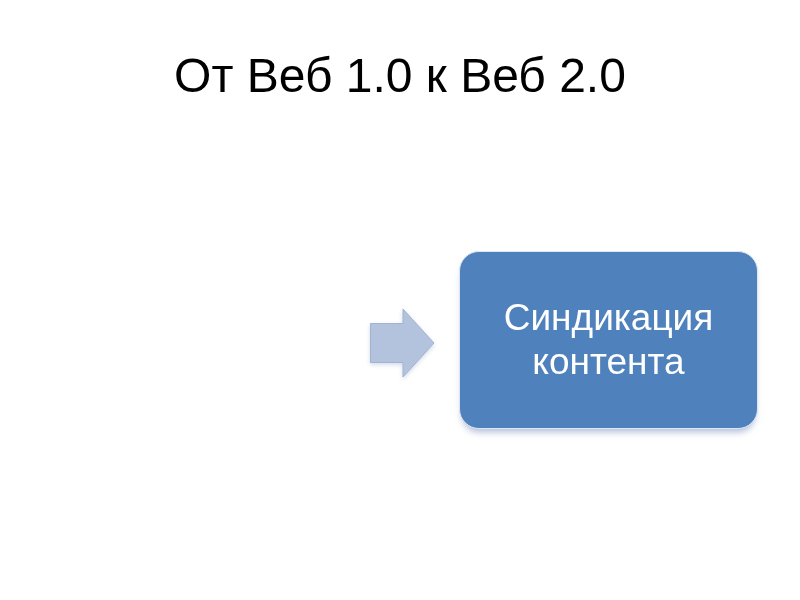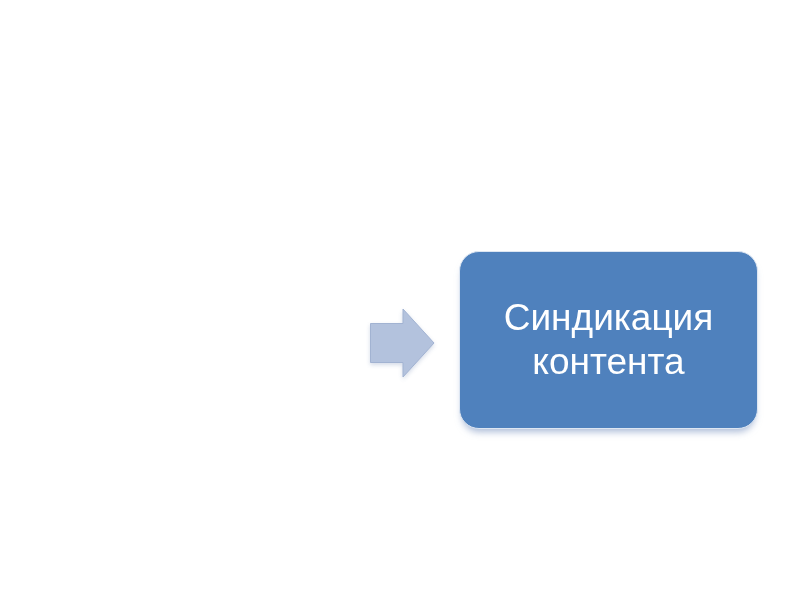--- a/index.html
+++ b/index.html
@@ -56,20 +56,21 @@
     width: 65px;
     height: 70px;
     filter: drop-shadow(0 2px 2px rgba(160, 175, 205, 0.45));
   }
 </style>
 </head>
 <body>
 
 <div class="slide">
 
+  <div class="slide-title">От Веб 1.0 к Веб 2.0</div>
 
 
   <div class="arrow-wrap">
     <svg width="65" height="70" viewBox="0 0 65 70" xmlns="http://www.w3.org/2000/svg">
       <polygon points="0.5,15.5 33,15.5 33,1 64,35 33,69 33,54.5 0.5,54.5" stroke-width="1" stroke="#a2b3d2" fill="#b3c2dd"></polygon>
     </svg>
   </div>
 
   <div class="diagram-box diagram-box-right">
     <span class="box-label">Синдикация контента</span>

